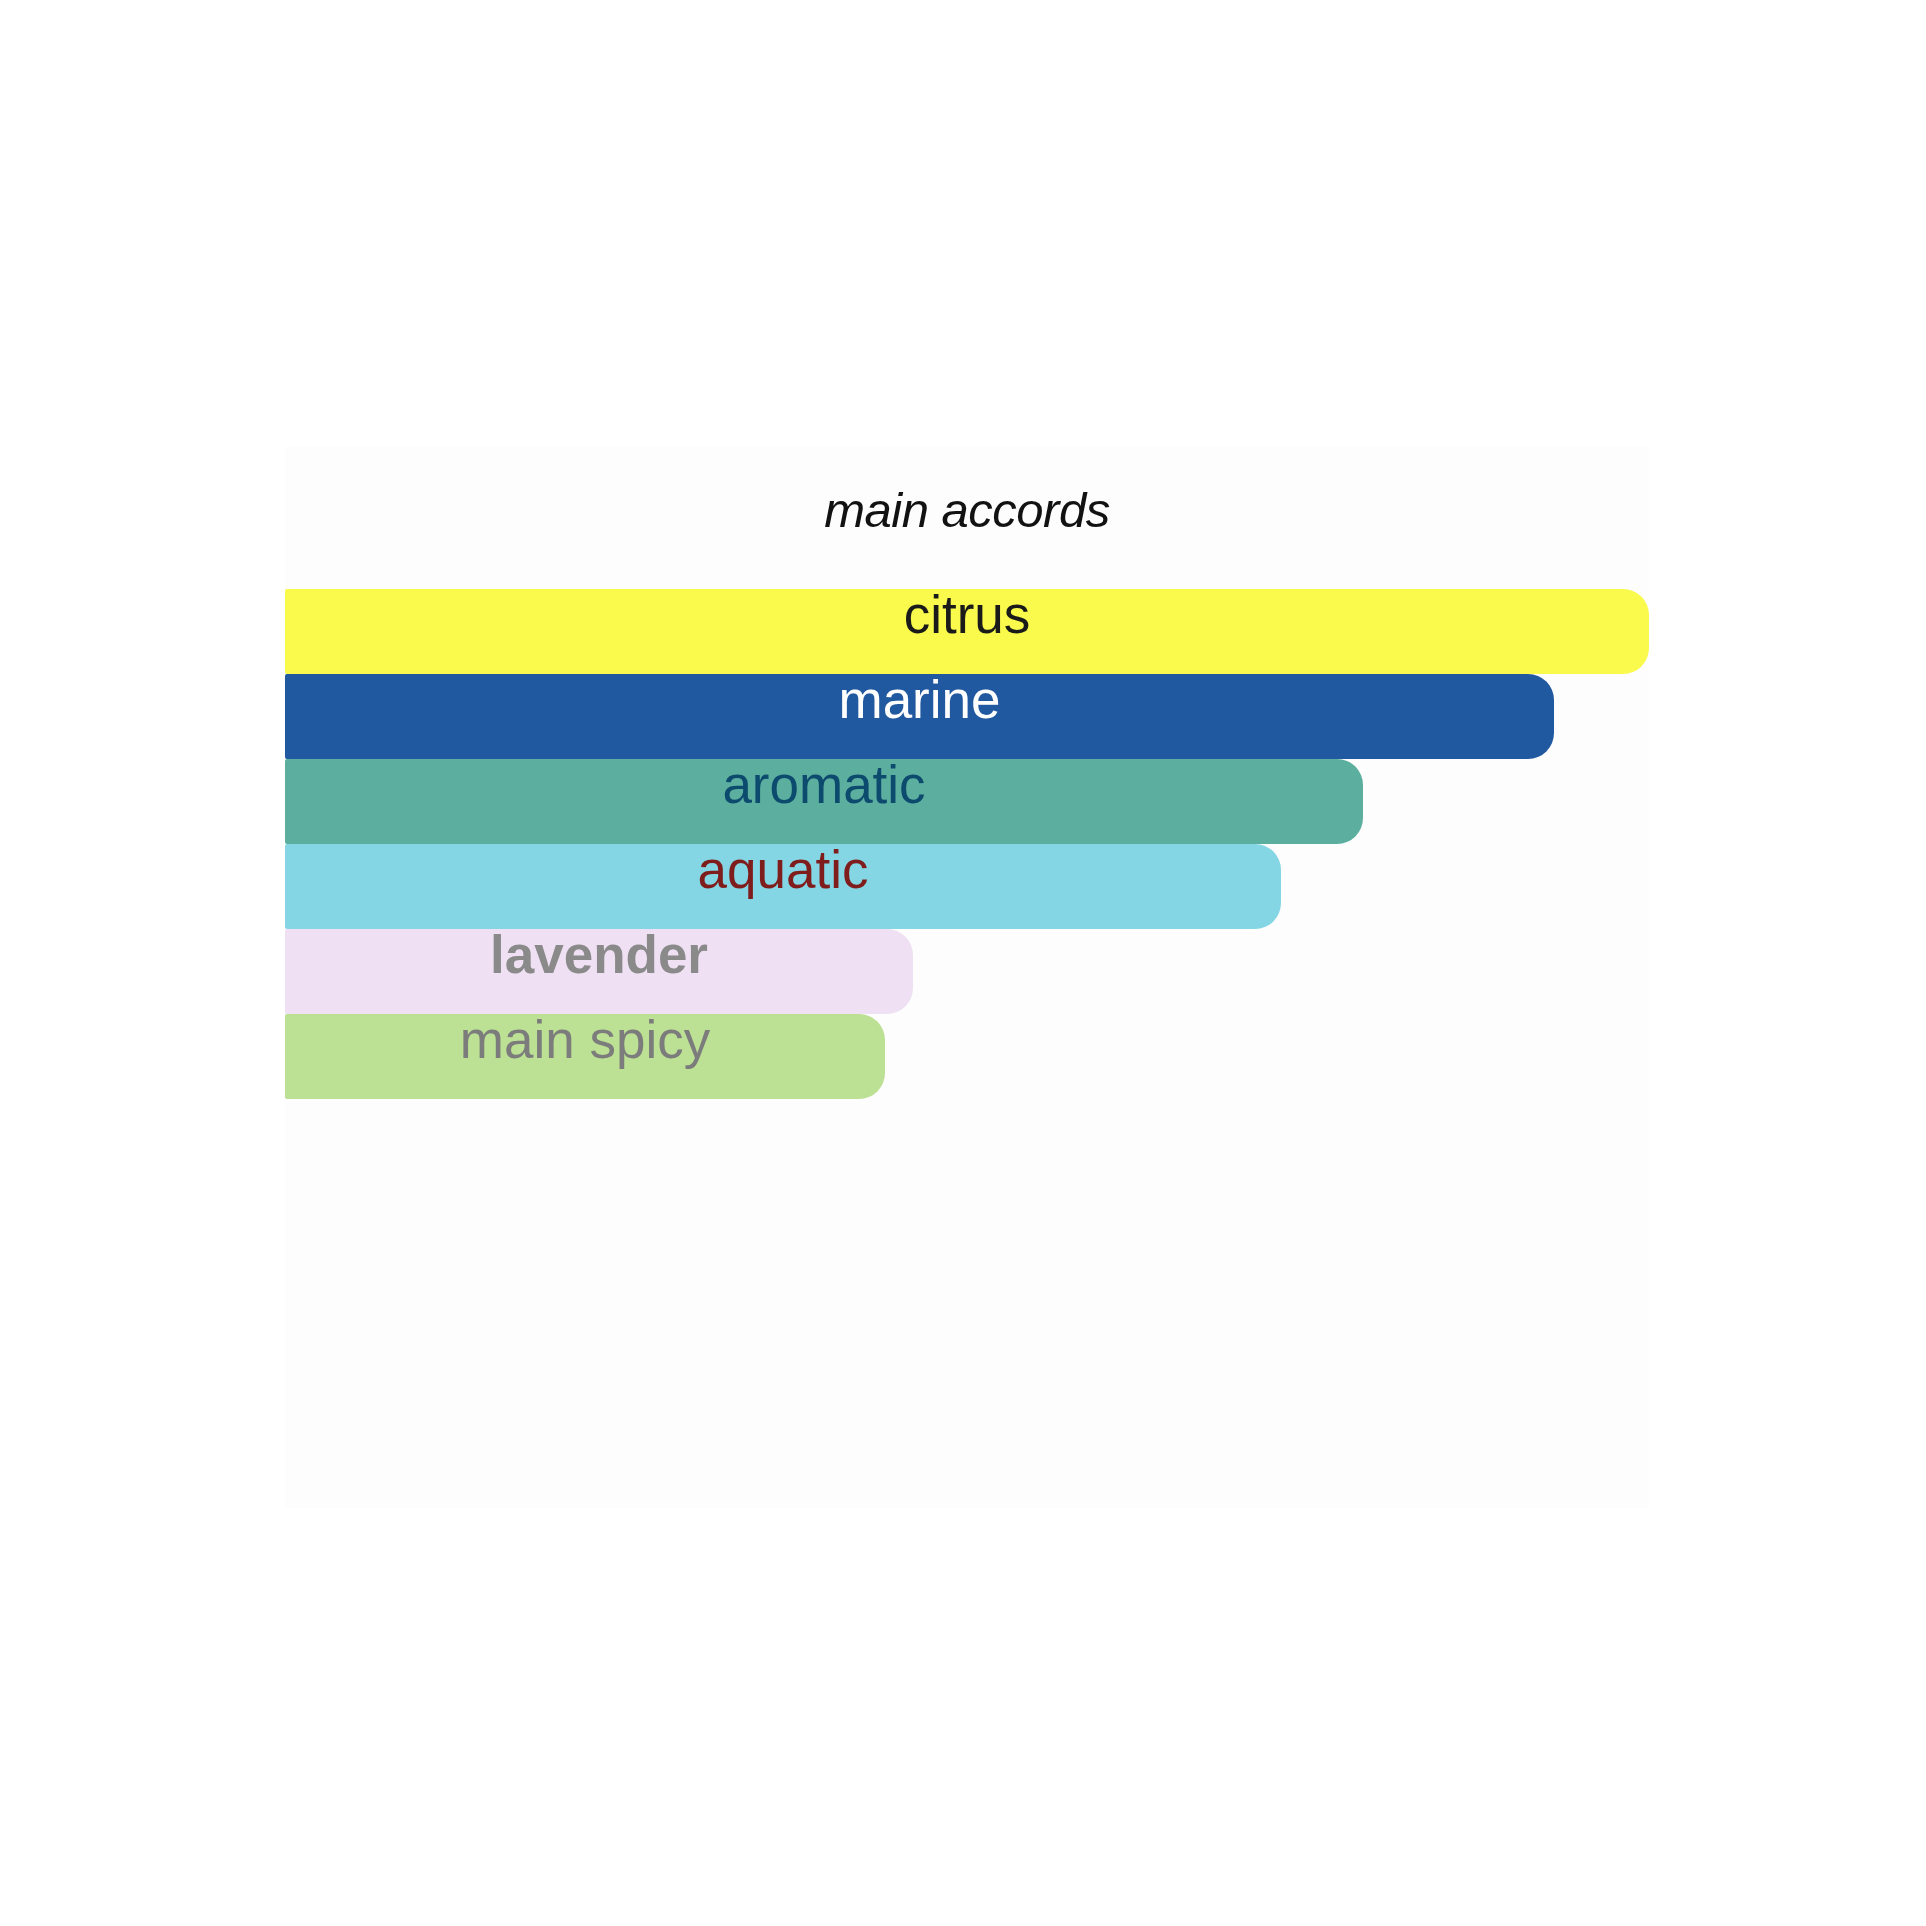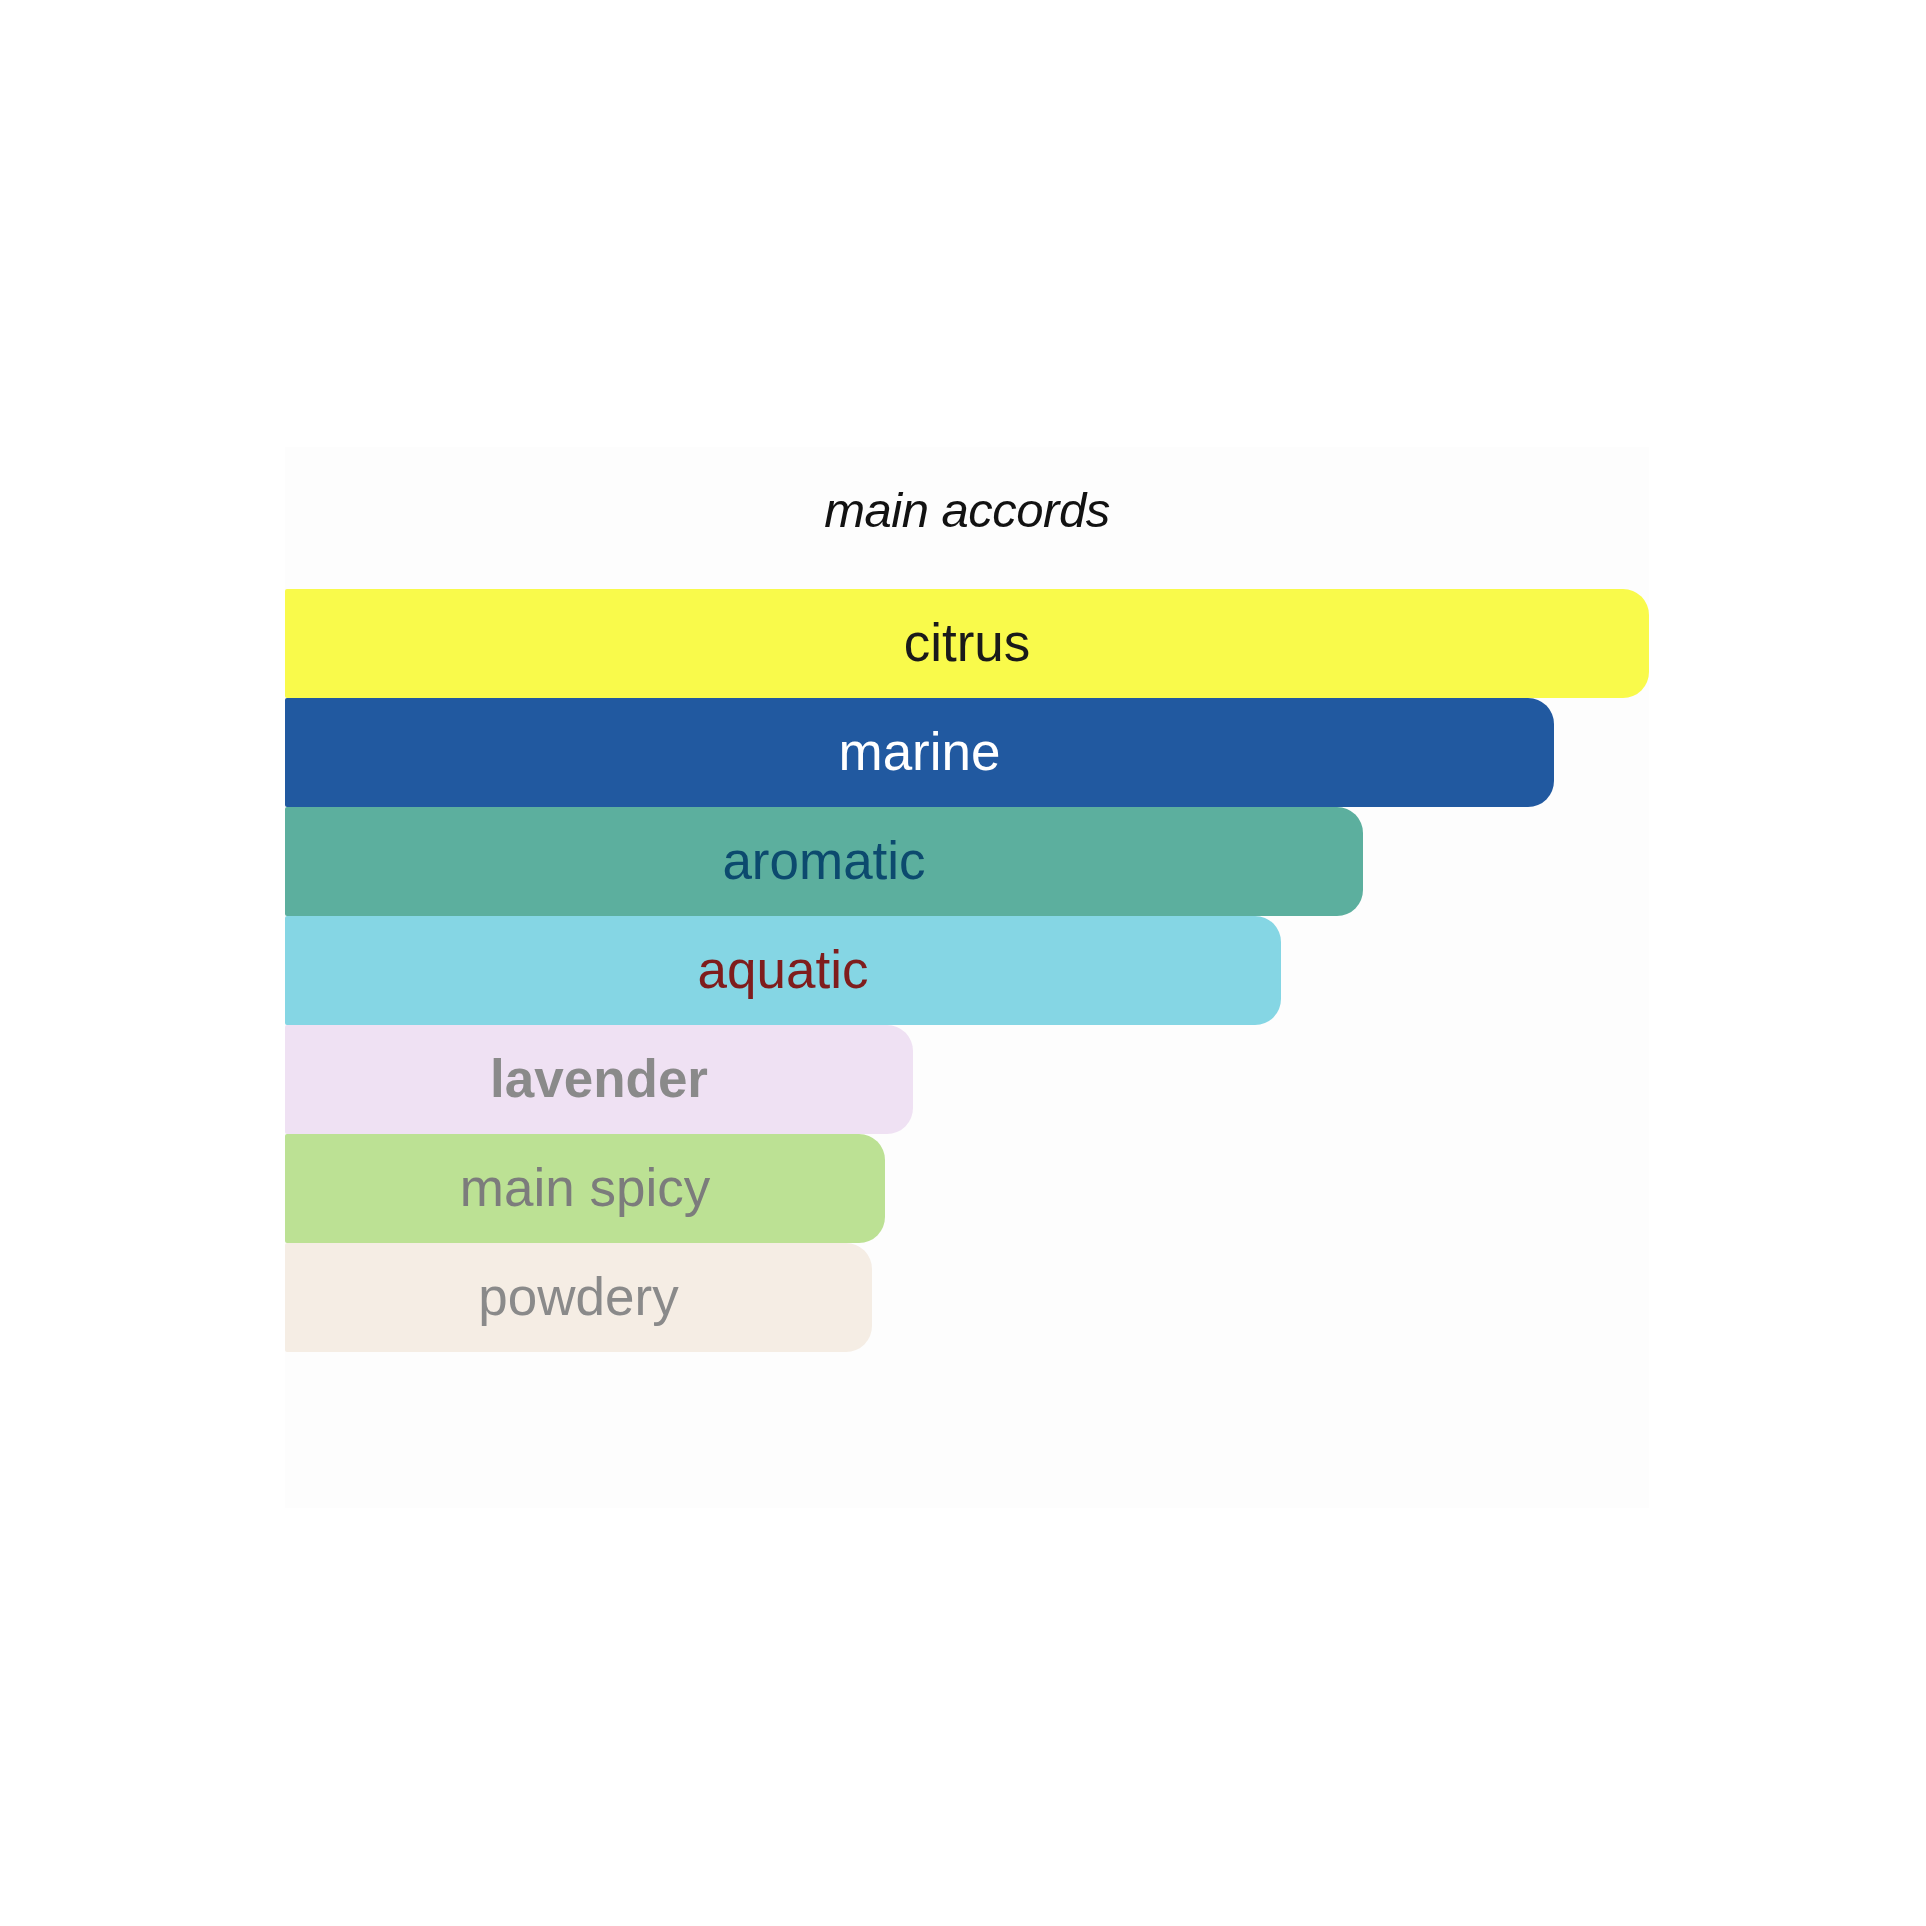--- a/index.html
+++ b/index.html
@@ -49,23 +49,22 @@
   #accord-bars {
     position: absolute;
     left: 285px;
     top: 589px;
     width: 1364px;
   }
 
   .accord-bar {
     position: relative;
     display: flex;
-    align-items: center;
     justify-content: center;
-    height: 109px;
+    height: 85px;
     box-sizing: border-box;
     border-top-right-radius: 26px;
     border-bottom-right-radius: 26px;
     border-top-left-radius: 2px;
     border-bottom-left-radius: 2px;
     overflow: visible;
   }
 
   .accord-label {
     font-size: 53px;
@@ -102,19 +101,16 @@
       </div>
       <div class="accord-bar" style="background: rgb(133, 214, 228); width: 996px;">
         <span class="accord-label" style="color: #7f1d1d;">aquatic</span>
       </div>
       <div class="accord-bar" style="background: rgb(239, 225, 243); width: 628px; font-weight: bold;">
         <span class="accord-label" style="color: rgb(138, 138, 138);">lavender</span>
       </div>
       <div class="accord-bar" style="background: rgb(188, 225, 148); width: 600px;">
         <span class="accord-label" style="color: rgb(124, 124, 124);">main spicy</span>
       </div>
-      <div class="accord-bar" style="background: rgb(245, 237, 228); width: 587px;">
-        <span class="accord-label" style="color: rgb(138, 138, 138);">powdery</span>
-      </div>
     </div>
 
 </div>
 
 
 </body></html>

